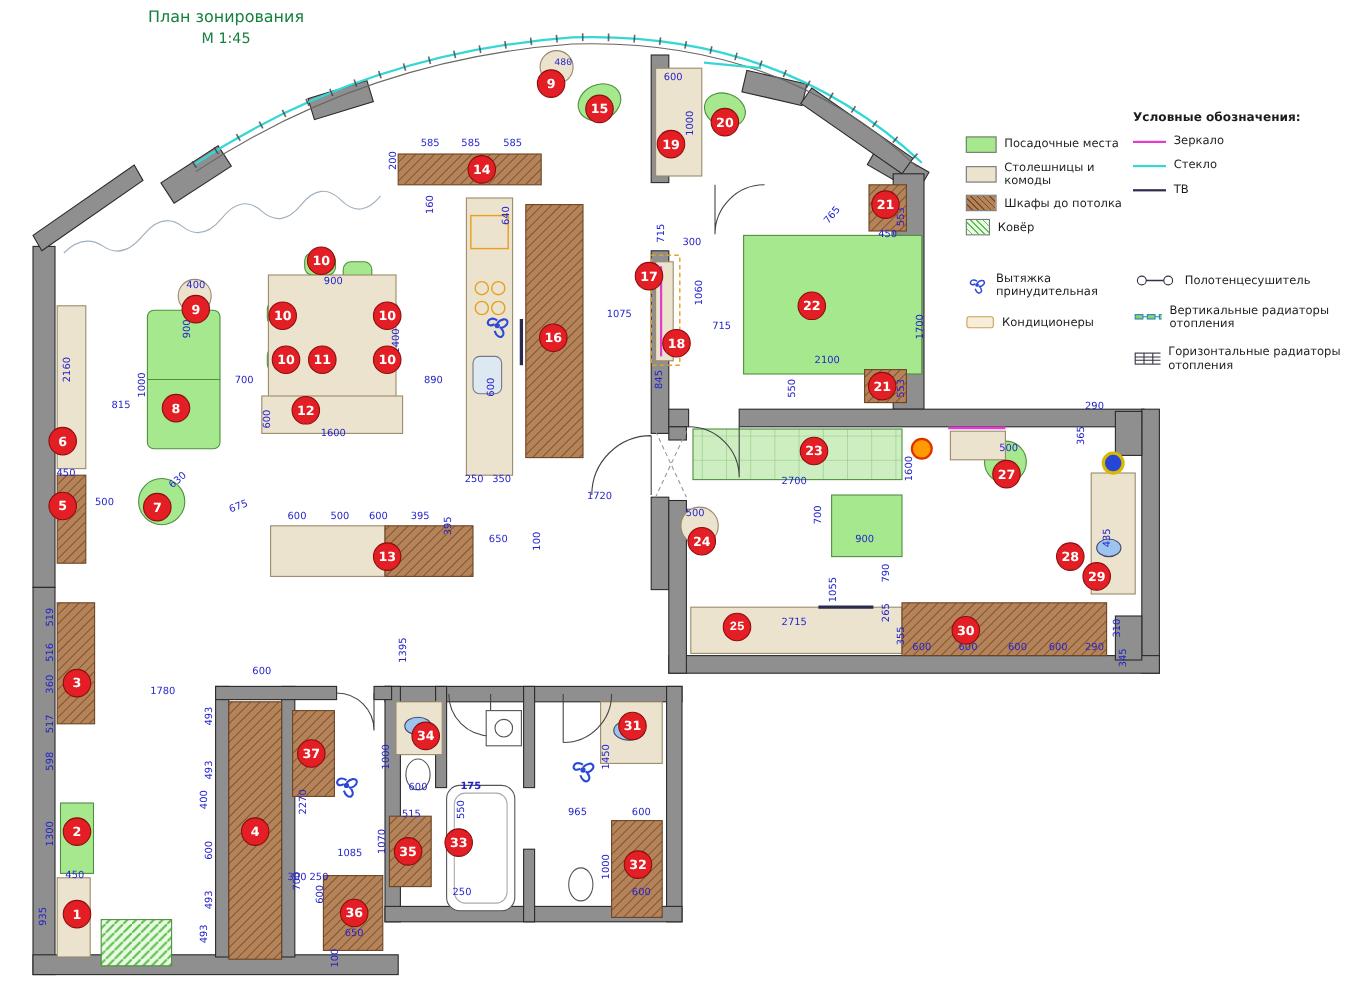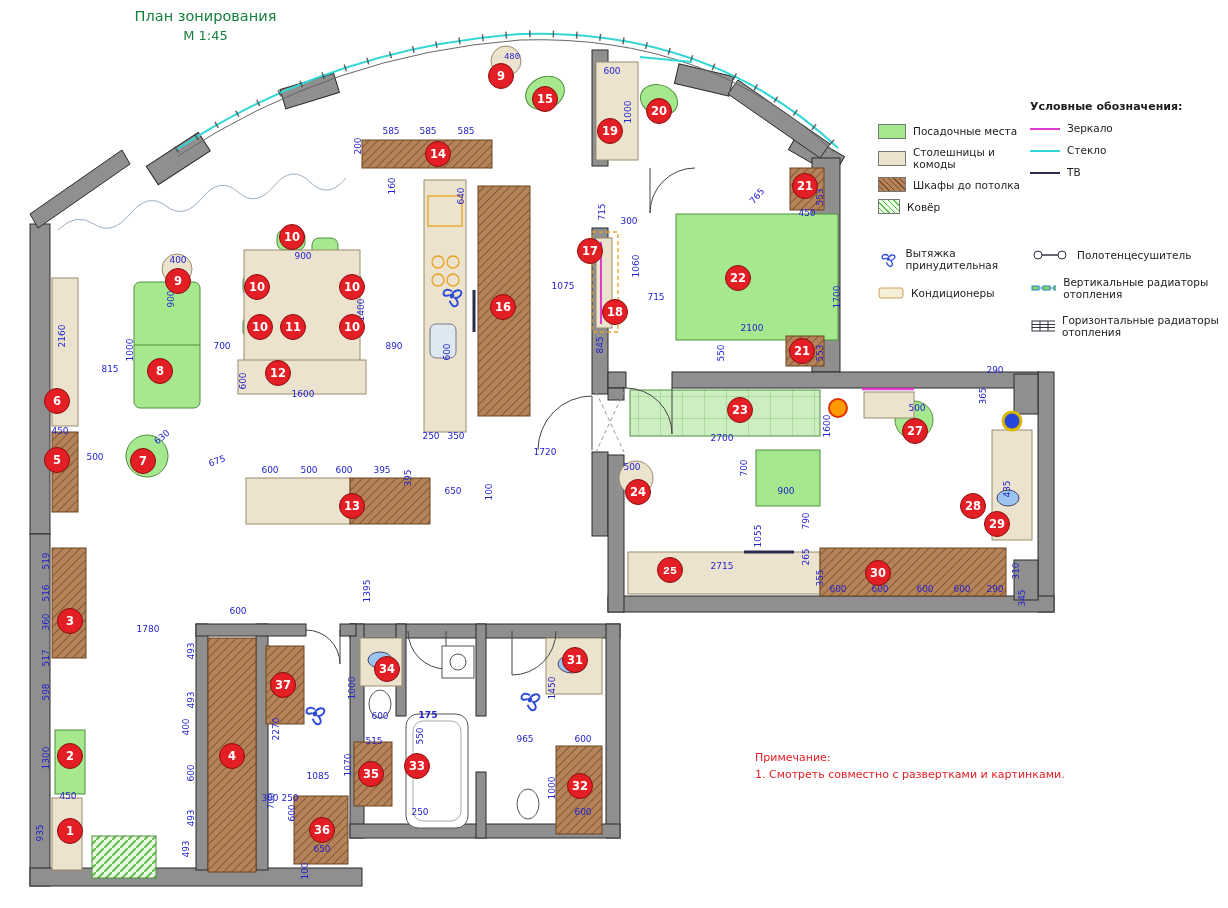--- a/index.html
+++ b/index.html
@@ -286,24 +286,20 @@
             <line x1="2" y1="8.5" x2="32" y2="8.5" stroke="#334"></line>
             <line x1="10" y1="2" x2="10" y2="12" stroke="#334"></line>
             <line x1="18" y1="2" x2="18" y2="12" stroke="#334"></line>
             <line x1="26" y1="2" x2="26" y2="12" stroke="#334"></line>
           </svg>
           <span class="leg-label">Горизонтальные радиаторы отопления</span>
         </div>
       </div>
   </div>
 
-  <div class="note">
-    <div>Примечание:</div>
-    <div>1. Смотреть совместно с развертками и картинками.</div>
-  </div>
 
   <div>
       <span class="dim" style="left: 358px; top: 146px; --r: -90deg;">200</span>
       <span class="dim" style="left: 391px; top: 131px; --r: 0deg;">585</span>
       <span class="dim" style="left: 428px; top: 131px; --r: 0deg;">585</span>
       <span class="dim" style="left: 466px; top: 131px; --r: 0deg;">585</span>
       <span class="dim" style="left: 512px; top: 57px; font-family: Liberation Mono, monospace; --r: 0deg;">480</span>
       <span class="dim" style="left: 612px; top: 71px; --r: 0deg;">600</span>
       <span class="dim" style="left: 628px; top: 112px; --r: -90deg;">1000</span>
       <span class="dim" style="left: 392px; top: 186px; --r: -90deg;">160</span>

